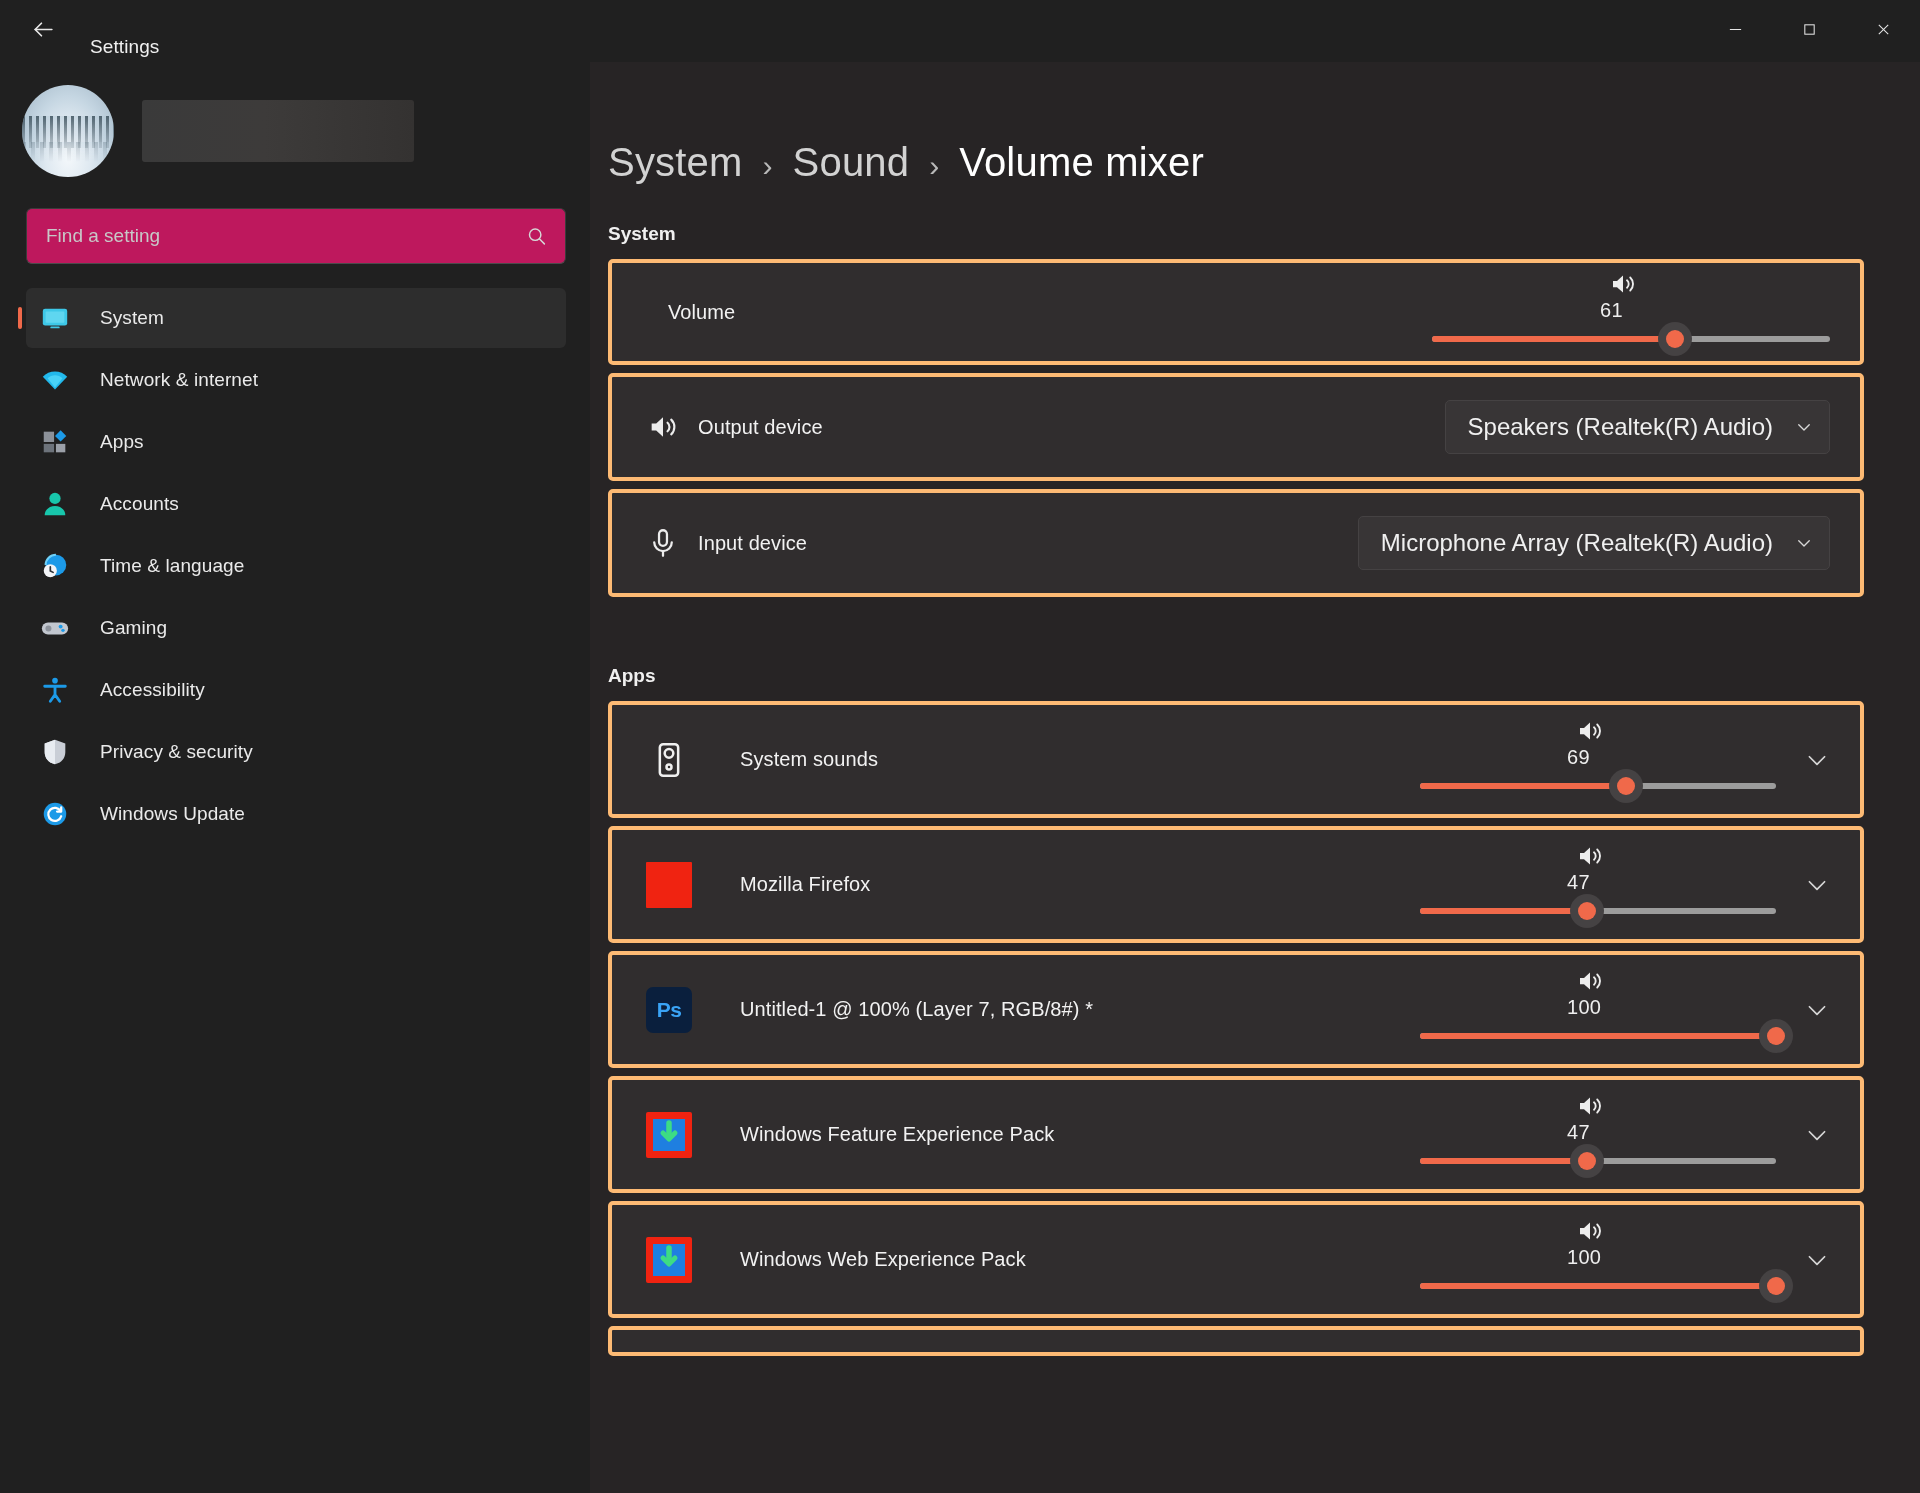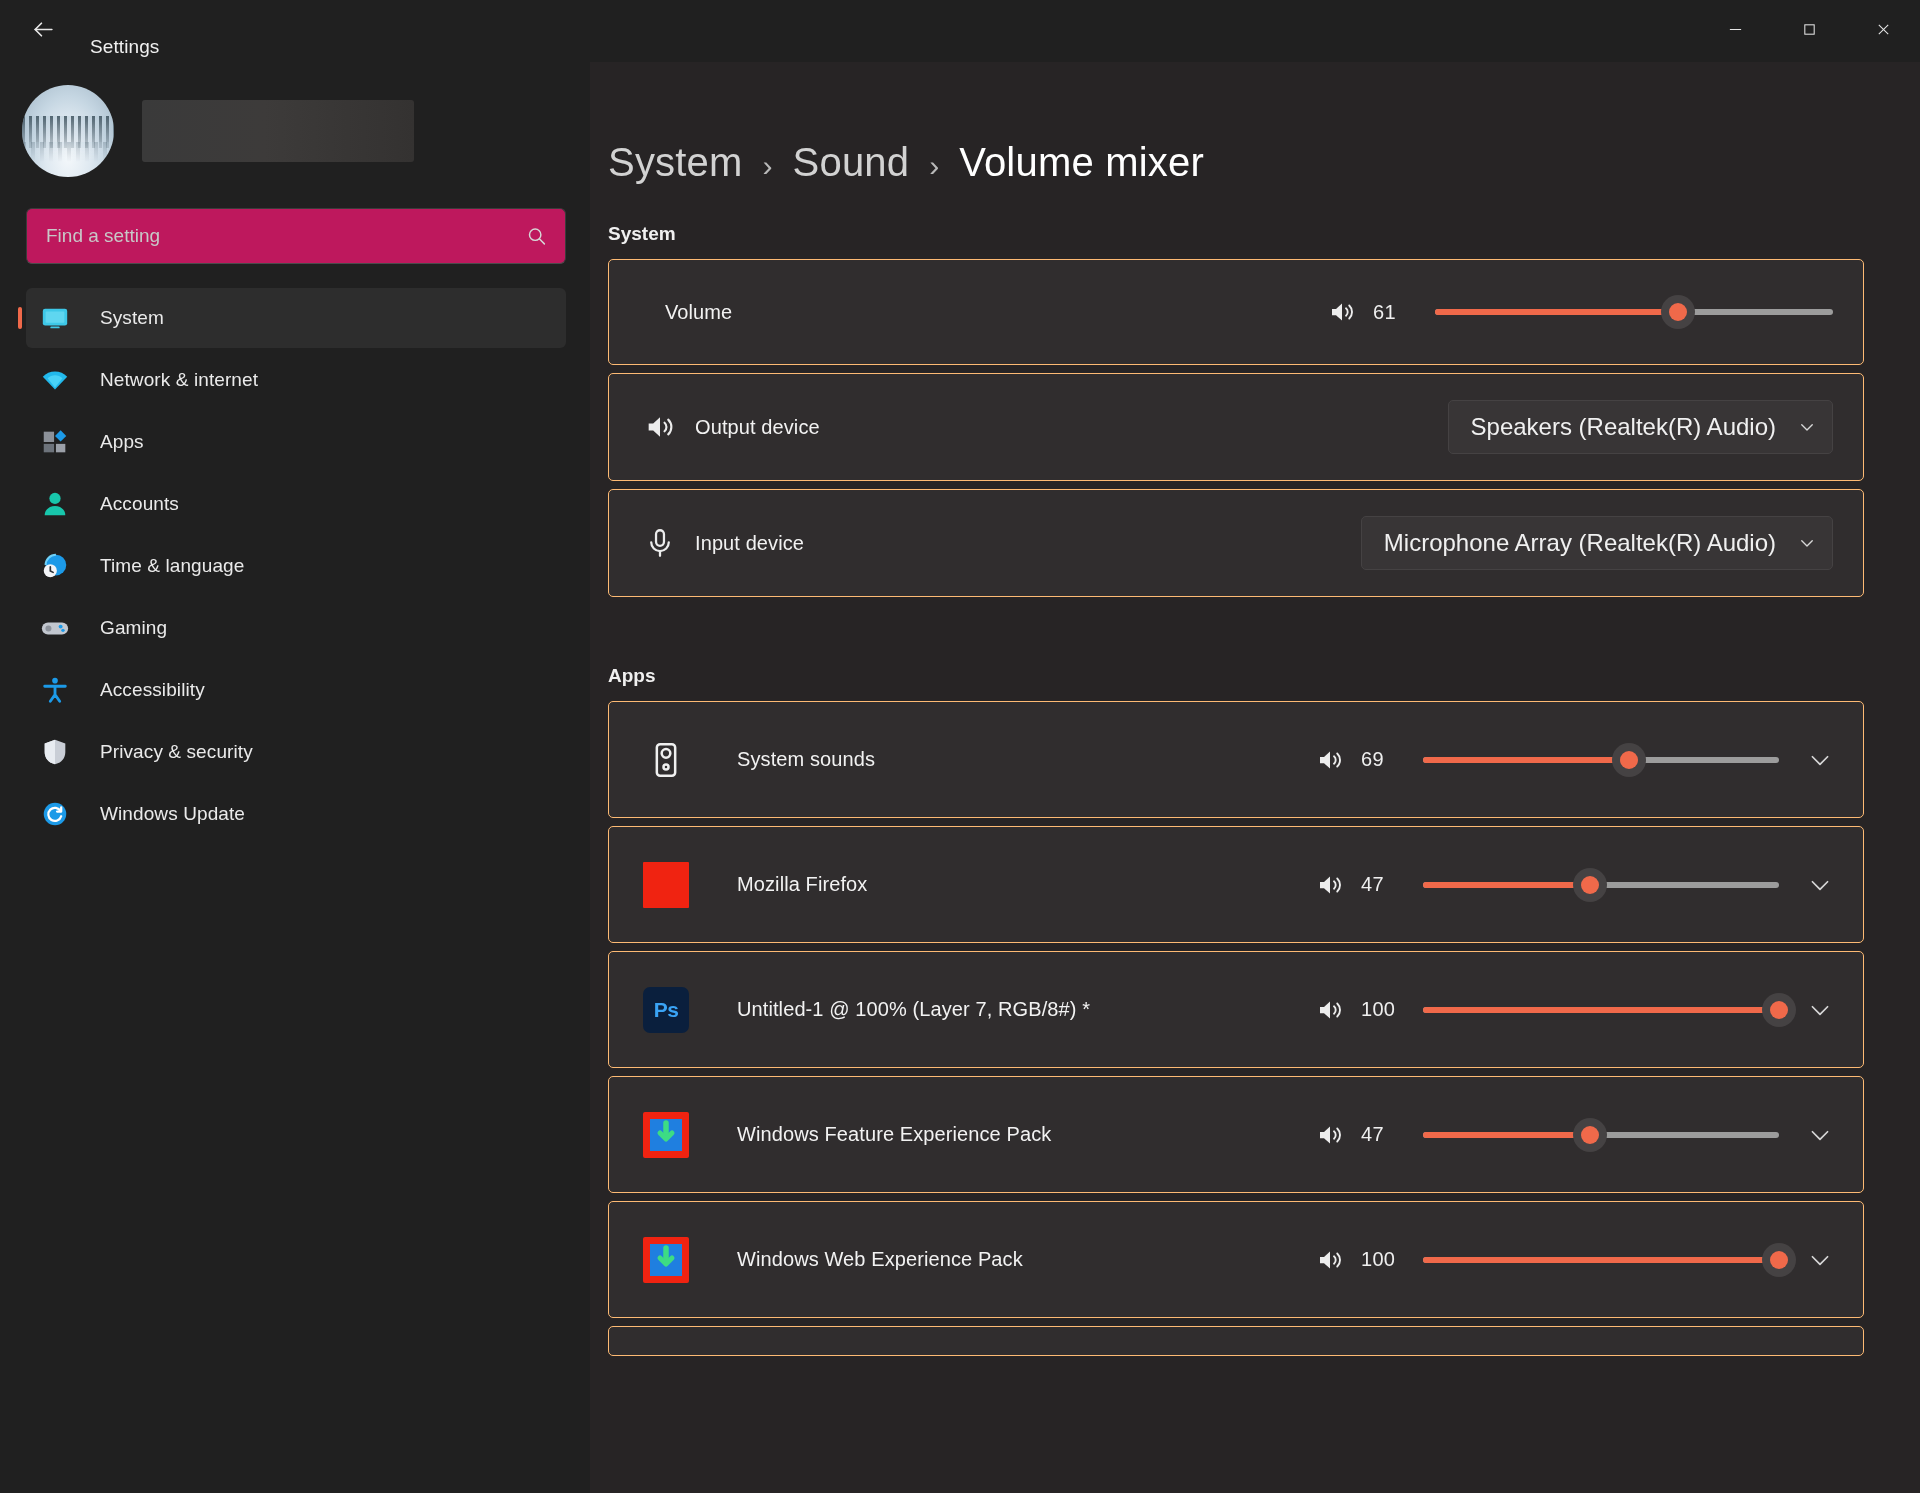--- a/index.html
+++ b/index.html
@@ -119,21 +119,21 @@
   .main-inner { padding: 78px 56px 0 18px; }
   .breadcrumb { display: flex; align-items: baseline; gap: 0; margin-bottom: 38px; }
   .crumb { font-size: 40px; color: #d2d2d2; letter-spacing: .2px; }
   .crumb.current { color: #ffffff; }
   .crumb-sep { font-size: 30px; color: #b9b9b9; margin: 0 20px; }
 
   .section-label { font-size: 19px; color: #f0f0f0; margin-bottom: 14px; font-weight: 600; }
   .section-label.apps { margin-top: 68px; }
 
   .card {
-    background: #302d2e; border: 1px solid #fdba74; border-radius: 5px;
+    background: #302d2e; border: 4px solid #fdba74; border-radius: 5px;
     margin-bottom: 8px; display: flex; align-items: center;
     padding: 0 30px 0 34px;
     justify-content: flex-end;
   }
   .card.sys-volume { height: 106px; }
   .card.device-row { height: 108px; }
   .card.app-row { height: 117px; }
 
   .card-ico { width: 52px; flex: 0 0 52px; display: flex; align-items: center; color: #ececec; }
   .card-ico svg { width: 34px; height: 34px; }
@@ -145,21 +145,21 @@
   .dropdown {
     height: 54px; background: #383536; border: 1px solid #454243;
     border-radius: 5px; display: flex; align-items: center;
     padding: 0 16px 0 22px; gap: 22px;
   }
   .dd-value { font-size: 24px; color: #f0f0f0; white-space: nowrap; }
   .dd-chev { color: #d8d8d8; display: flex; }
   .dd-chev svg { width: 18px; height: 18px; }
 
   
-  .slider-group { display: flex; align-items: center; }
+  .slider-group { display: flex; align-items: center; flex-direction: column; }
   .spk-ico { color: #ededed; display: flex; margin-right: 16px; }
   .spk-ico svg { width: 30px; height: 30px; }
   .slider-val {
     font-size: 20px; color: #efefef; width: 52px; text-align: left;
     margin-right: 10px; letter-spacing: .3px;
   }
   .slider {
     position: relative; height: 34px; display: flex; align-items: center;
   }
   .slider .track {

